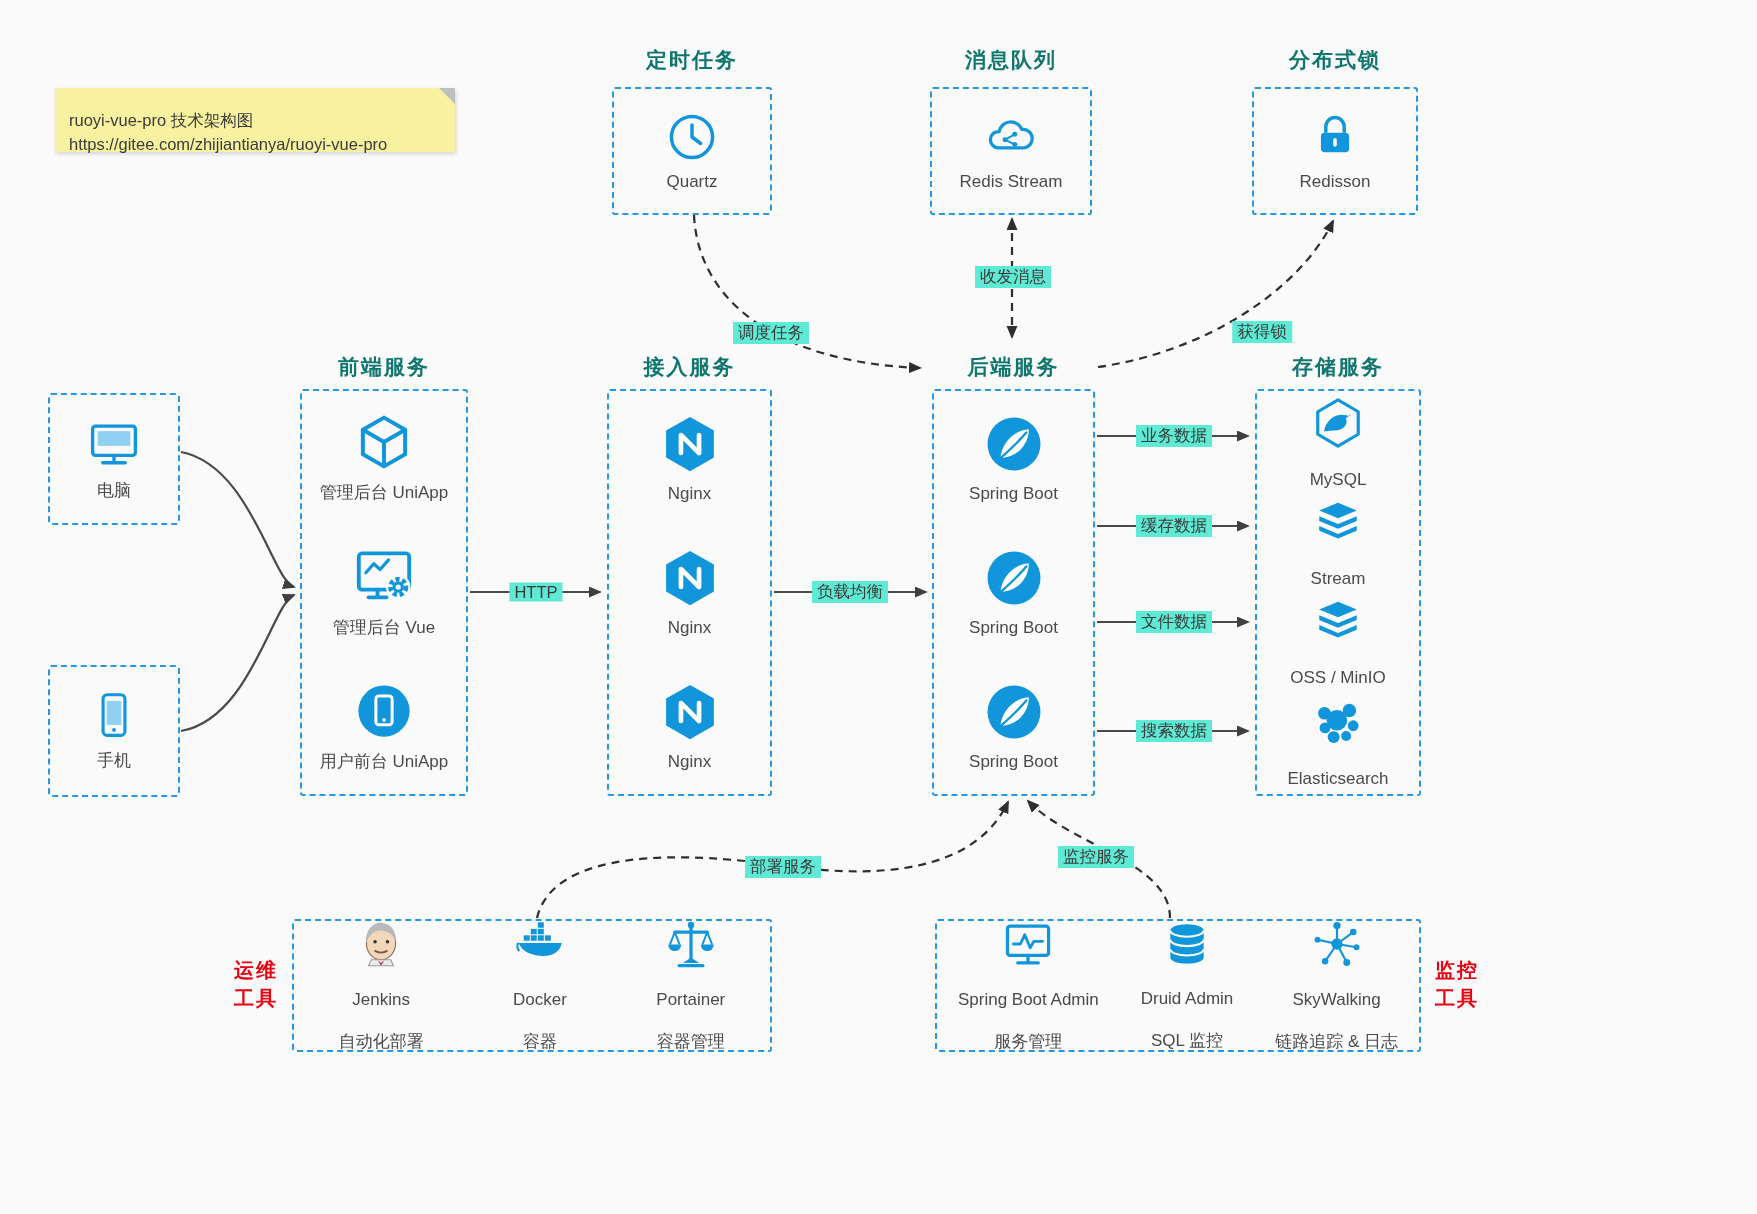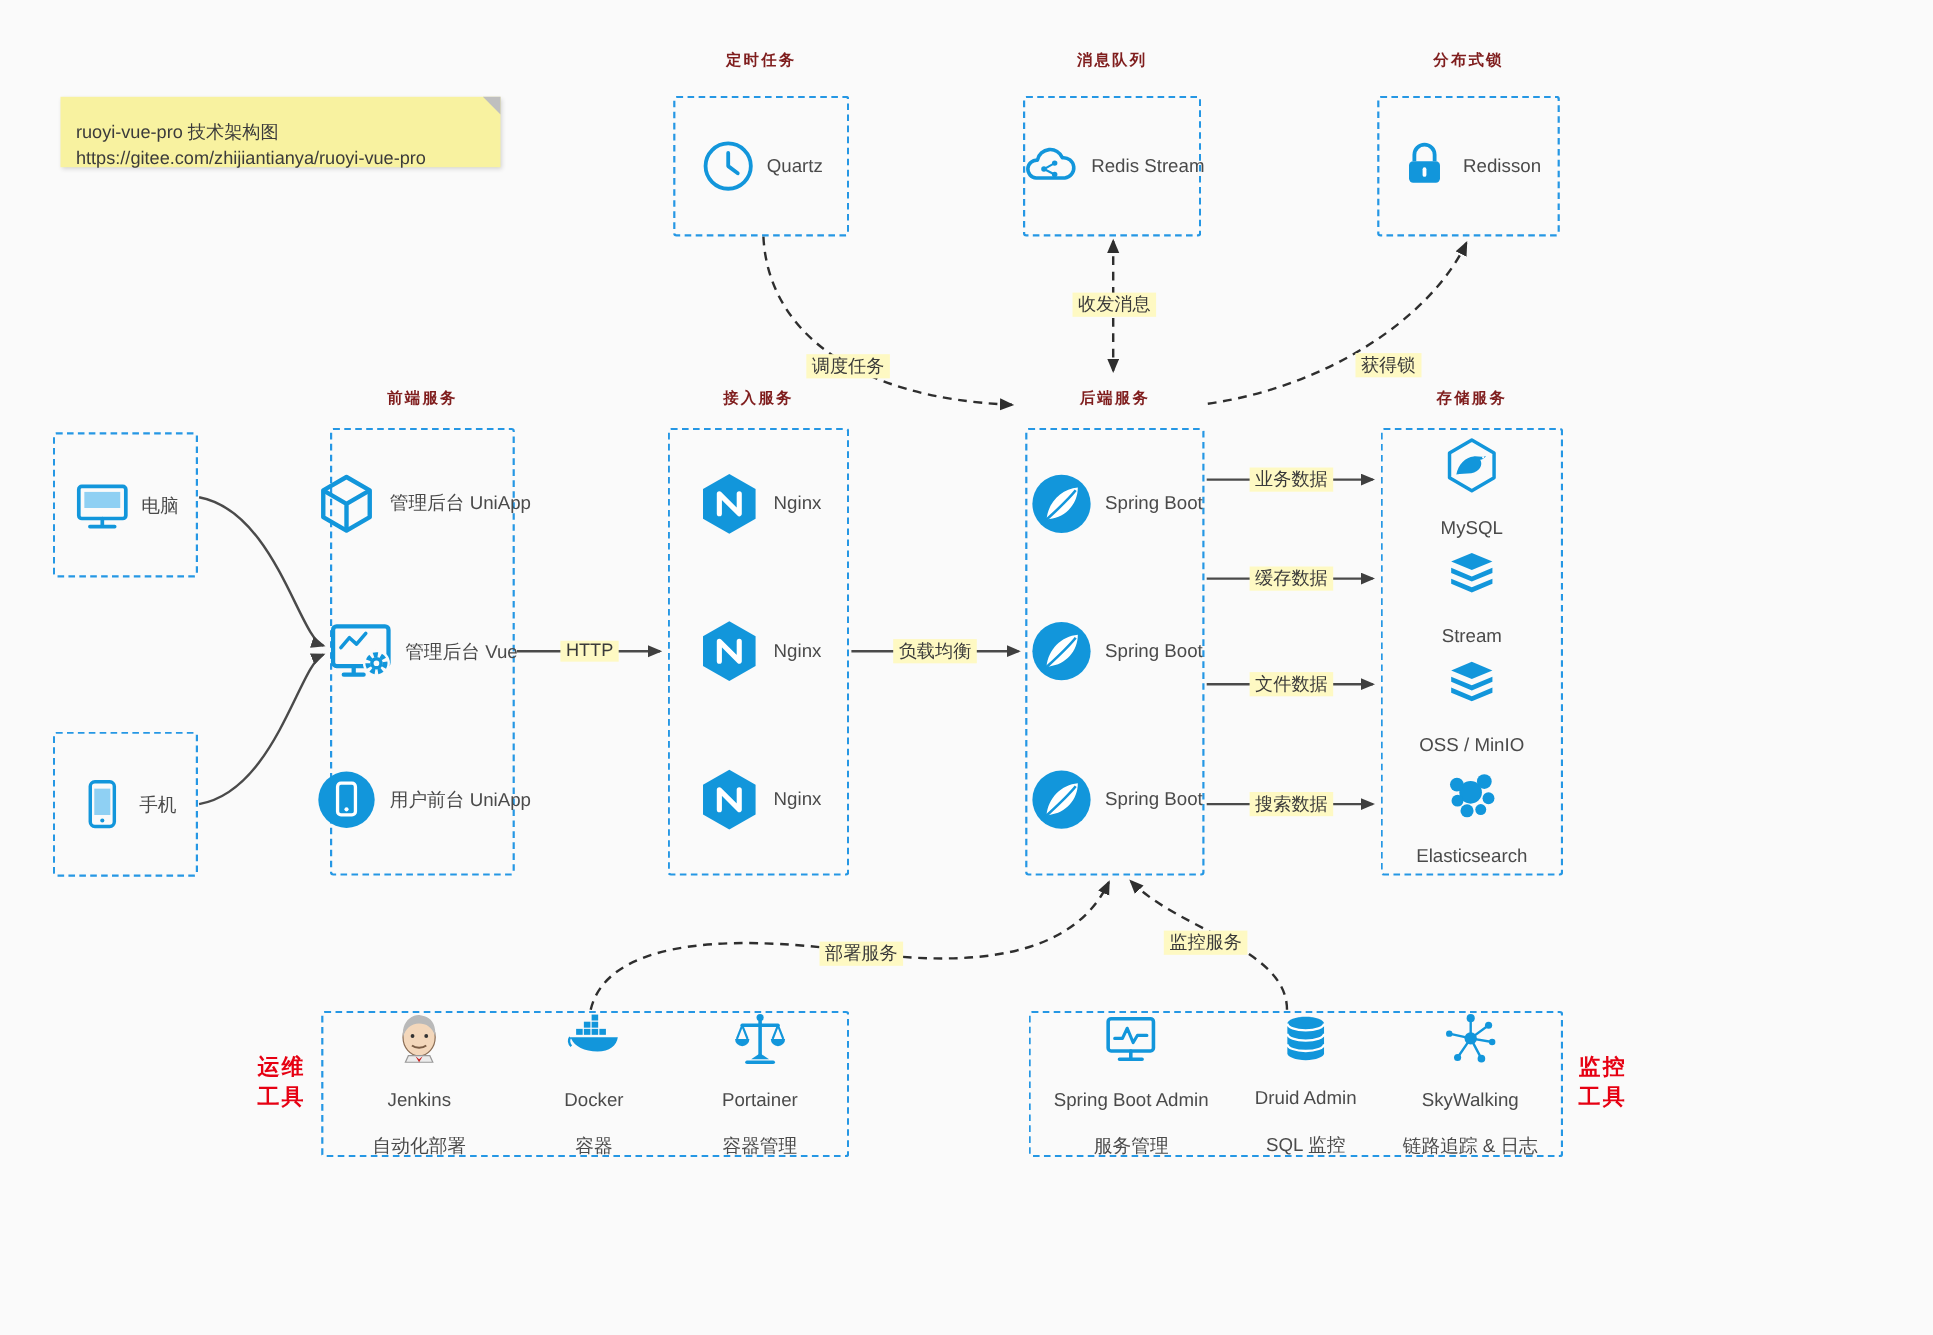--- a/index.html
+++ b/index.html
@@ -3,27 +3,27 @@
 <meta charset="utf-8">
 <style>
   * { margin:0; padding:0; box-sizing:border-box; }
   body { background:#fafafa; font-family:"Liberation Sans","DejaVu Sans",sans-serif; }
   .canvas { position:relative; width:1757px; height:1214px; background:#fafafa; overflow:hidden; }
   .overlay { position:absolute; left:0; top:0; z-index:1; pointer-events:none; }
   .dashed-box { position:absolute; border:2px dashed #2597e4; border-radius:3px; z-index:2; display:flex; background:transparent; }
   .vcol { flex-direction:column; align-items:center; justify-content:space-around; }
   .center { justify-content:center; }
   .hrow { flex-direction:row; align-items:center; justify-content:space-around; }
-  .item { display:flex; flex-direction:row; align-items:center; gap:9px; }
+  .item { display:flex; flex-direction:column; align-items:center; gap:9px; }
   .item2 { display:flex; flex-direction:column; align-items:center; gap:20px; }
   .box-label { color:#4a4a4a; font-size:17px; white-space:nowrap; }
   .sub-label { color:#4a4a4a; font-size:17px; white-space:nowrap; }
-  .gtitle { position:absolute; z-index:3; color:#7f1d1d; font-size:14px; font-weight:bold; text-align:center; letter-spacing:2px; white-space:nowrap; }
+  .gtitle { position:absolute; z-index:3; color:#0f766e; font-size:21px; font-weight:bold; text-align:center; letter-spacing:2px; white-space:nowrap; }
   .side-title { position:absolute; z-index:3; color:#e60012; font-size:20px; font-weight:bold; text-align:left; line-height:28px; letter-spacing:2px; }
-  .edge-label { position:absolute; z-index:3; transform:translate(-50%,-50%); background:#fef9c3; padding:0 5px; color:#3a3a3a; font-size:16.5px; white-space:nowrap; }
+  .edge-label { position:absolute; z-index:3; transform:translate(-50%,-50%); background:#5eead4; padding:0 5px; color:#3a3a3a; font-size:16.5px; white-space:nowrap; }
   .note { position:absolute; left:55px; top:88px; width:400px; height:64px; background:#f8f2a0; z-index:3; padding:20px 14px; font-size:16.5px; color:#3b3b3b; line-height:24px; box-shadow:1px 2px 4px rgba(0,0,0,.15); }
   .note .fold { position:absolute; top:0; right:0; width:0; height:0; border-top:16px solid #bfbfbf; border-left:16px solid transparent; }
   .ic { display:block; }
 </style>
 </head>
 <body>
 
 <div class="canvas">
 
   <svg width="0" height="0" style="position:absolute" aria-hidden="true">

